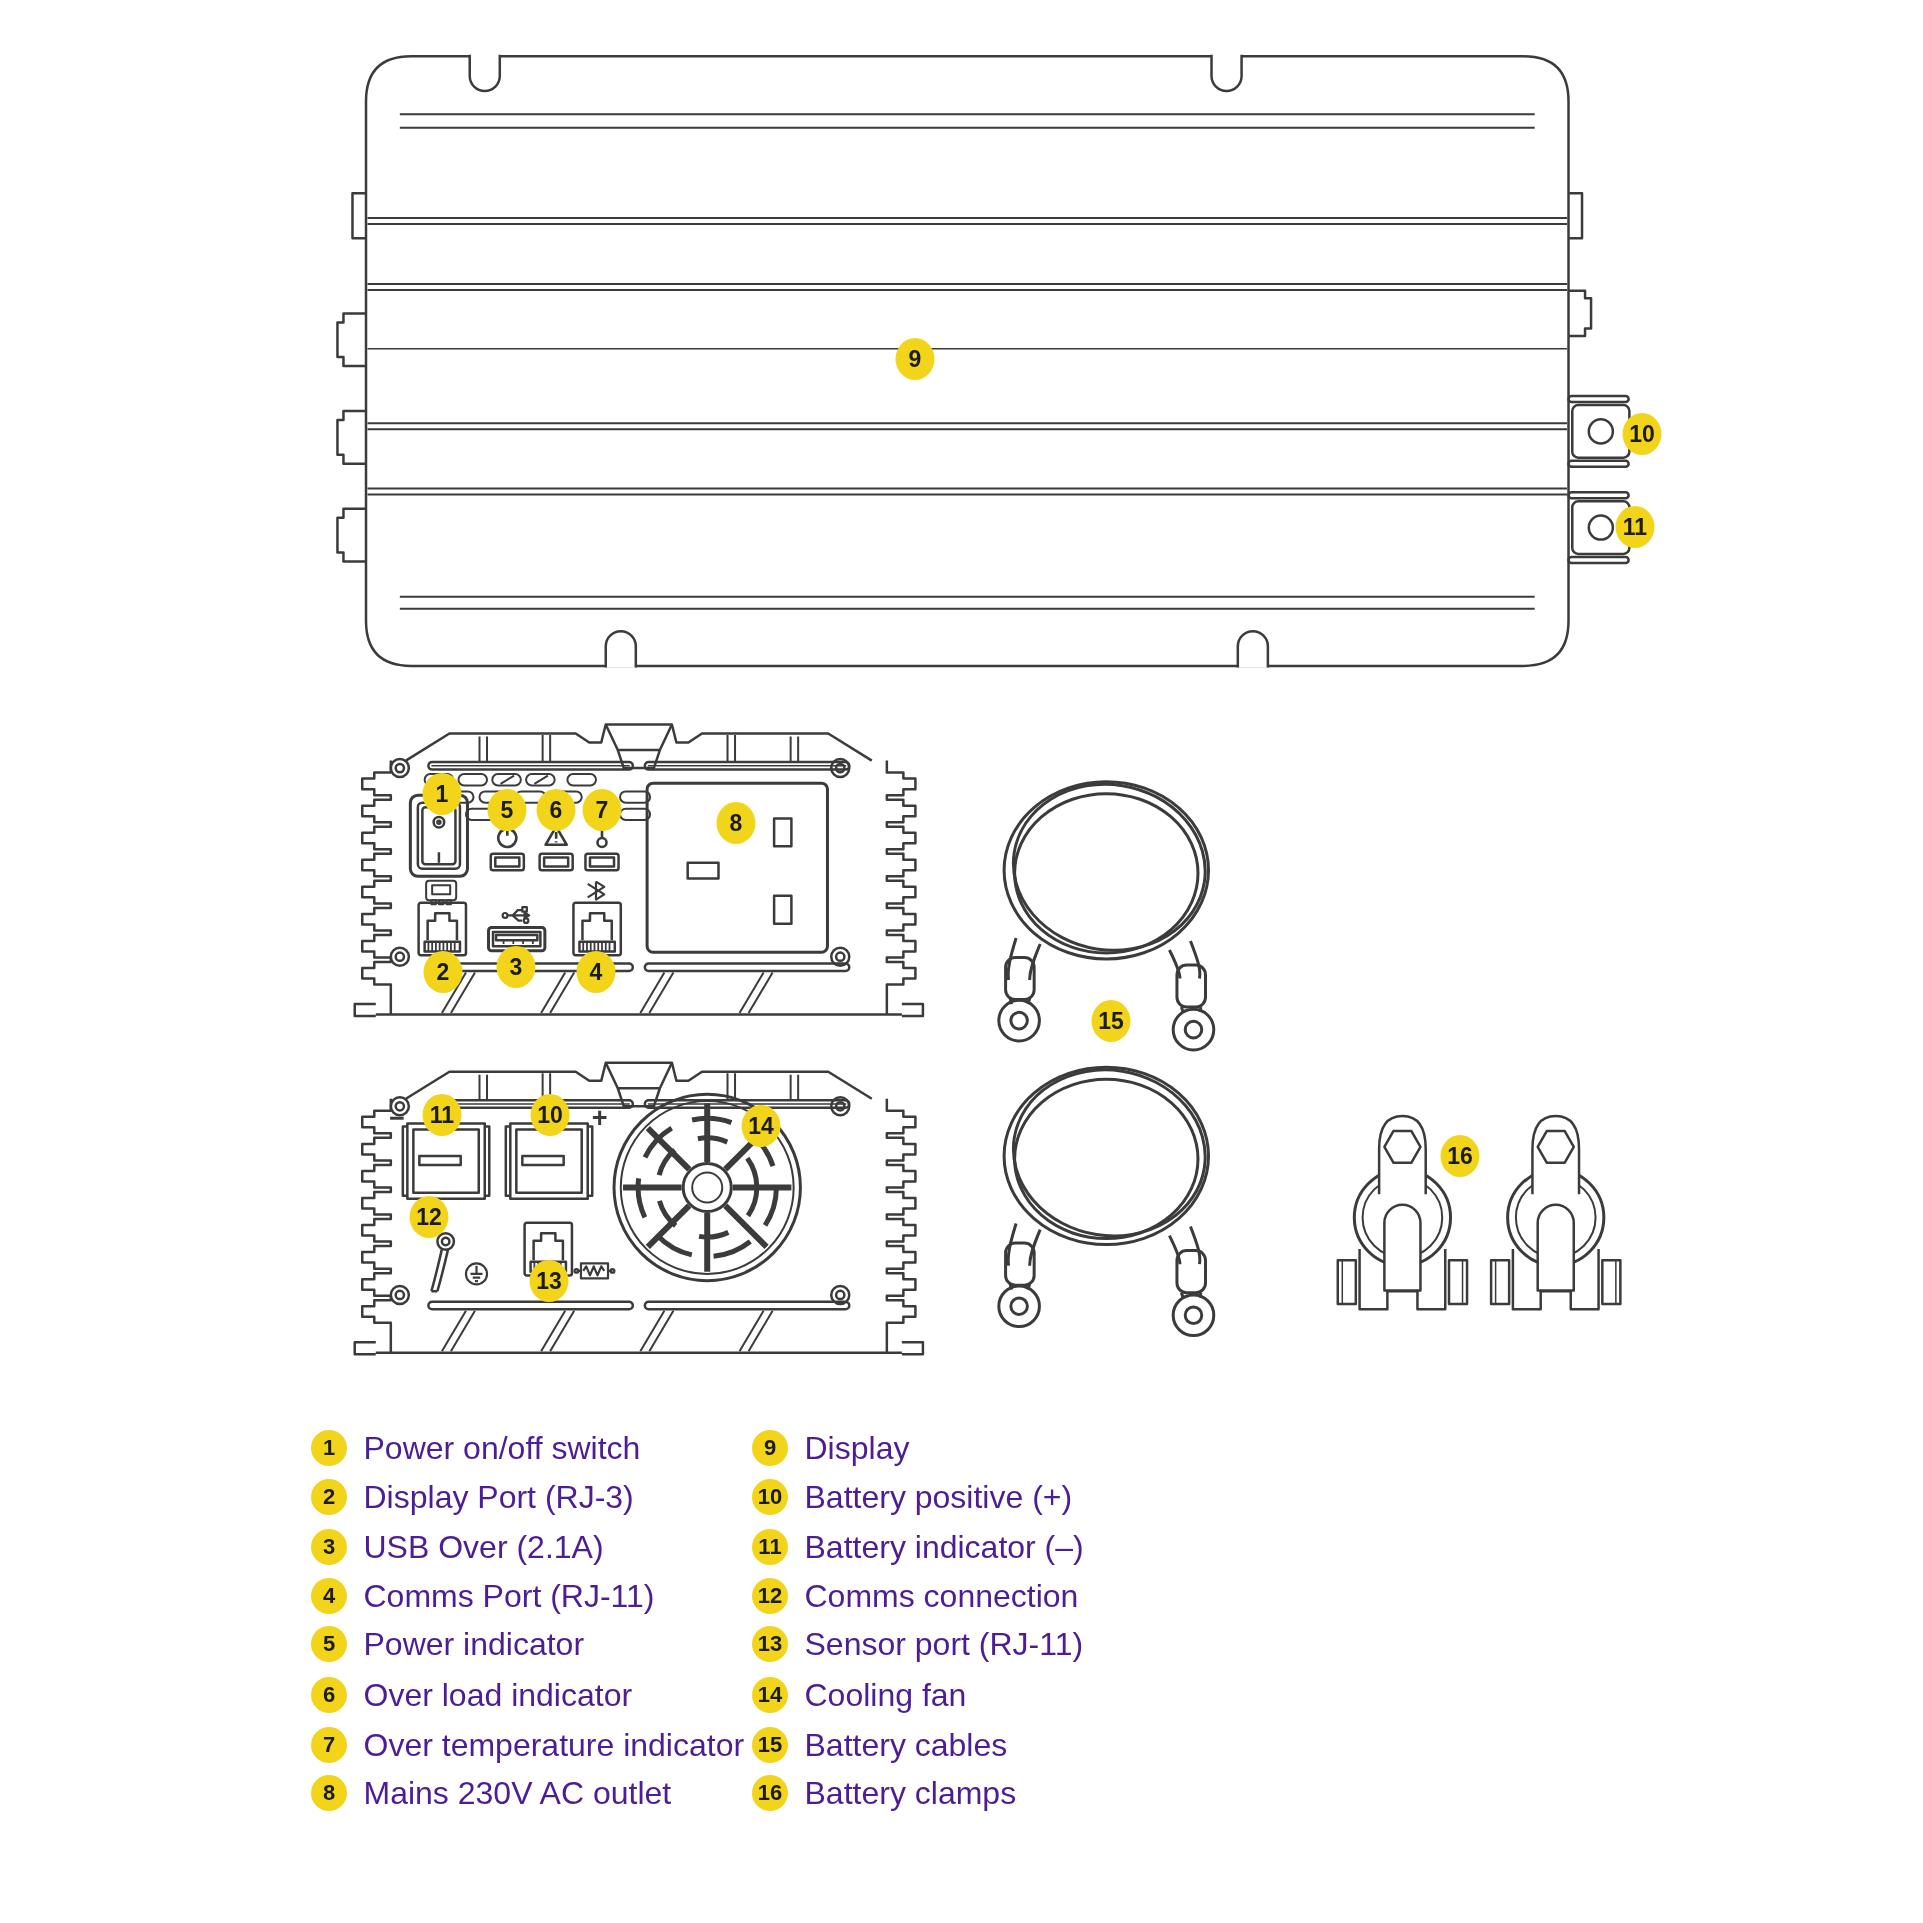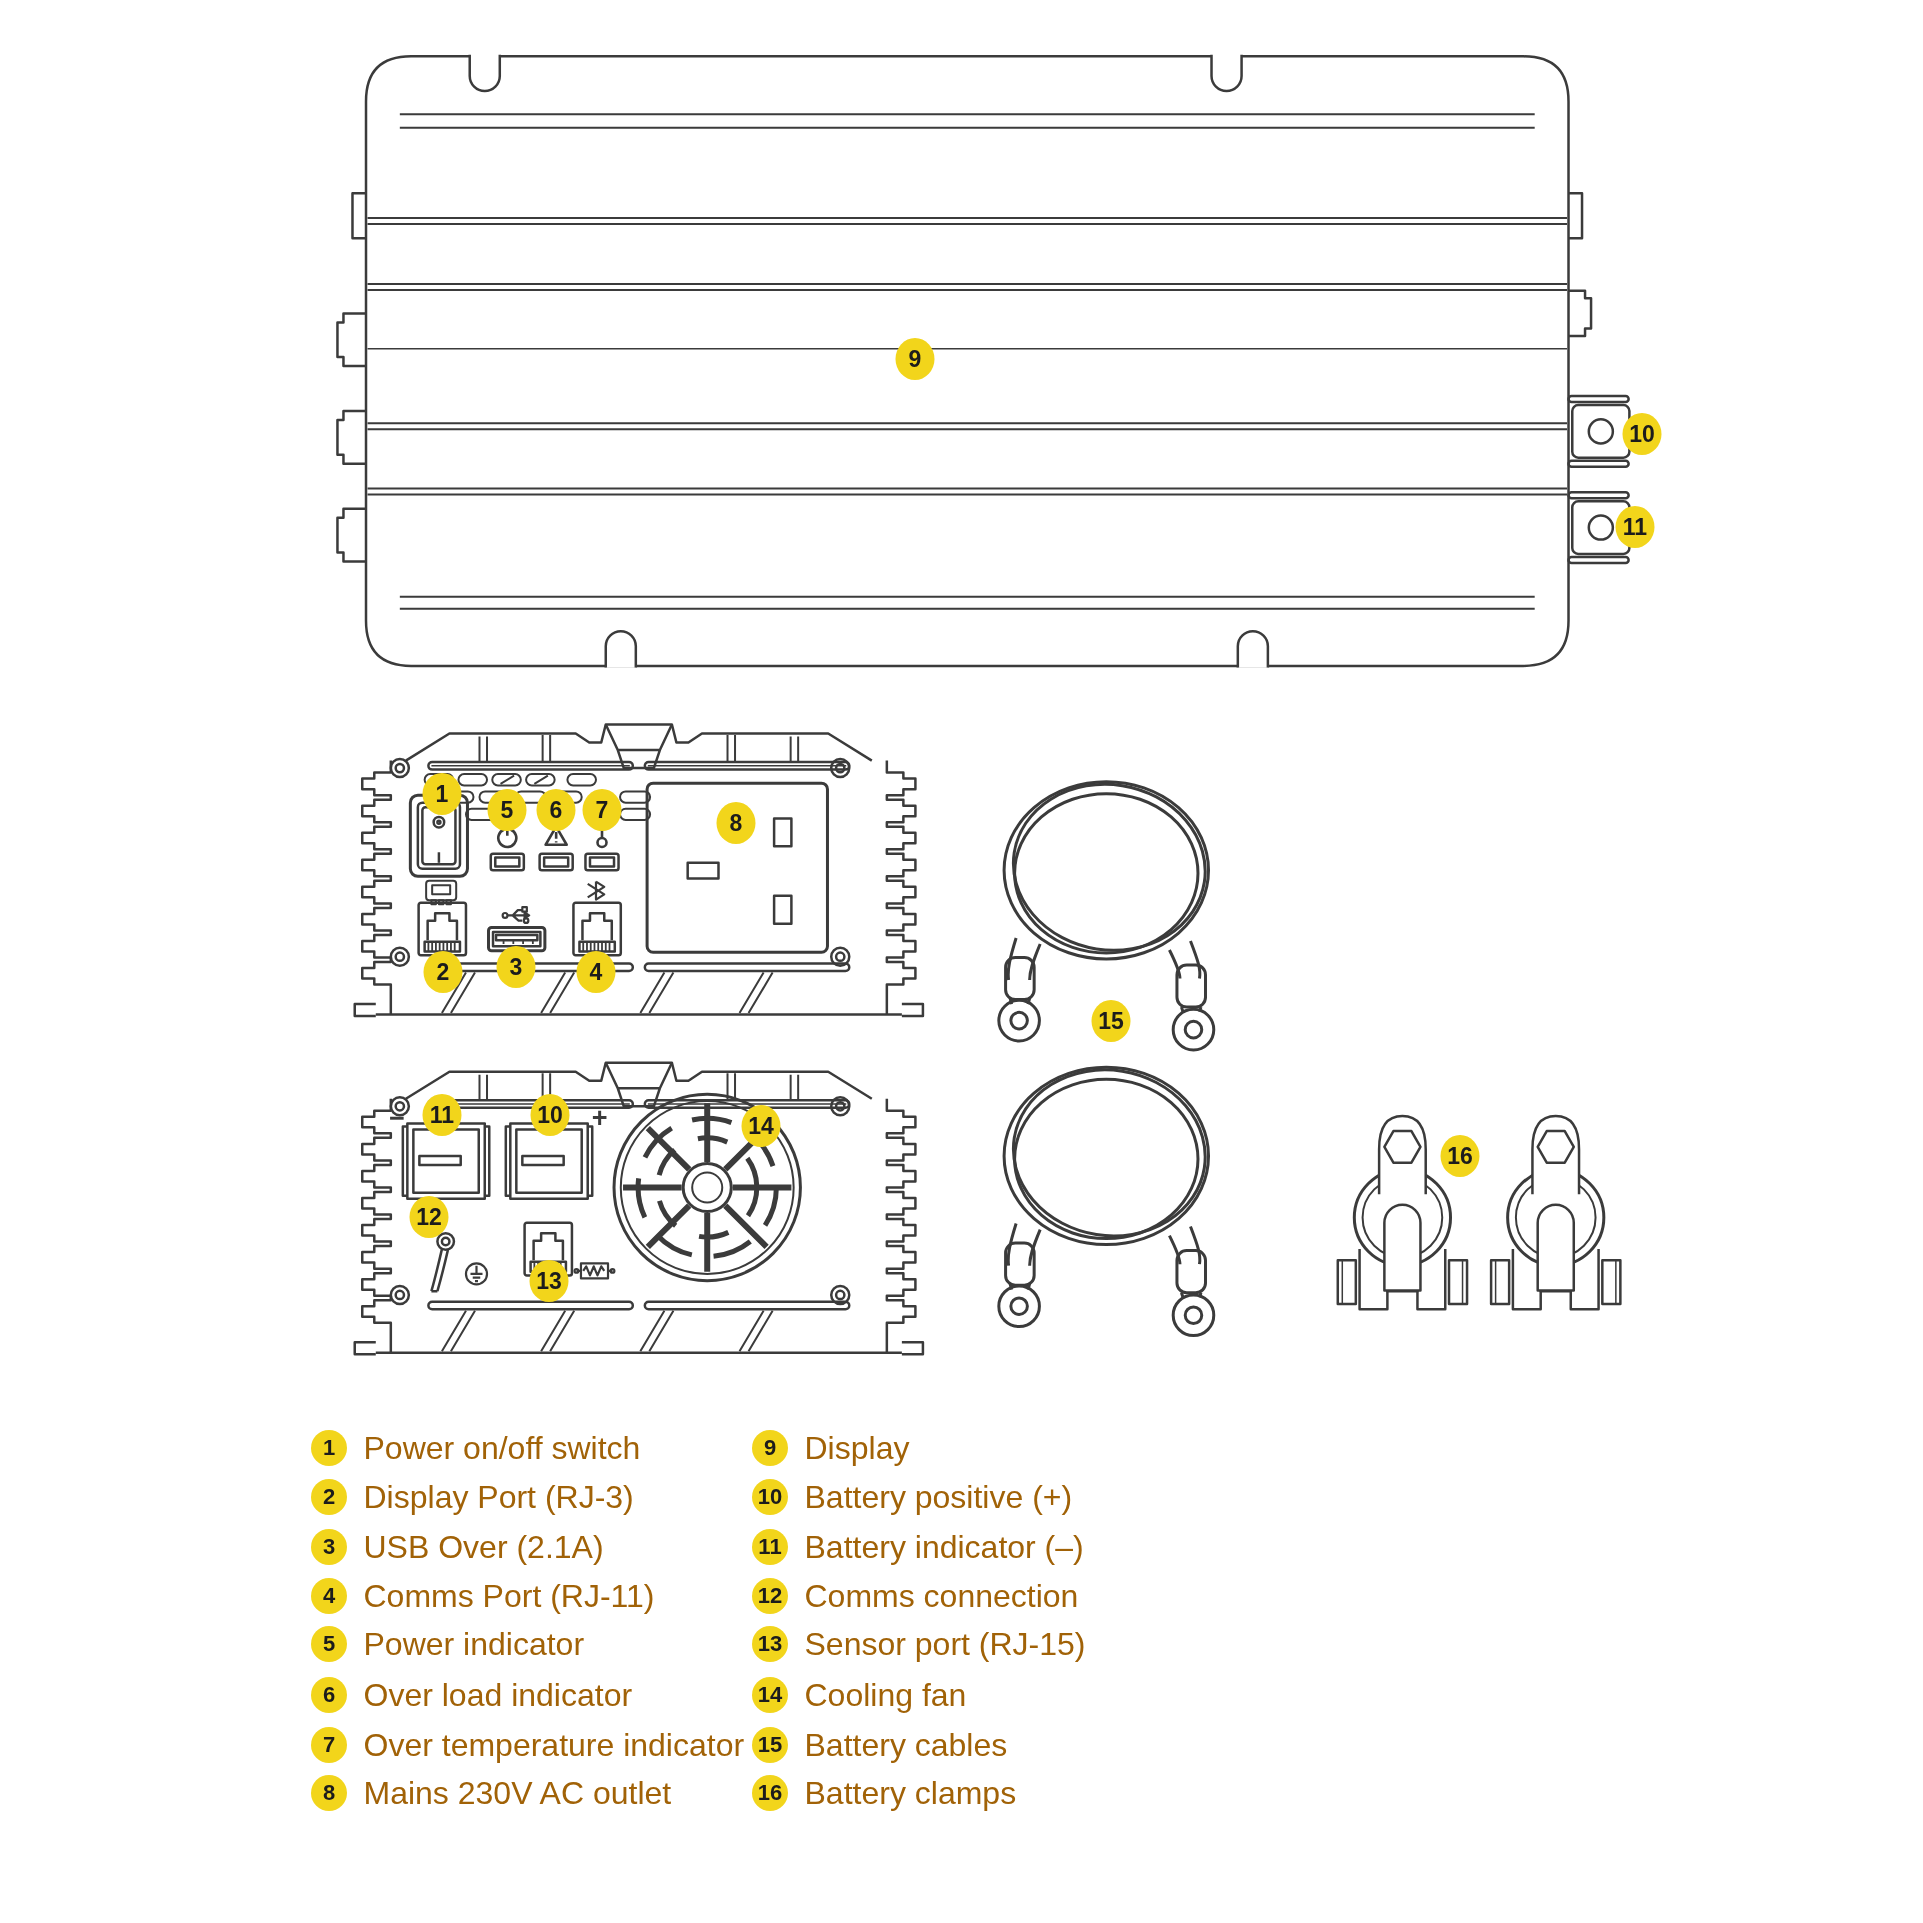--- a/index.html
+++ b/index.html
@@ -14,21 +14,21 @@
     background:#F2D51B;color:#1c1c1c;font-weight:bold;font-size:23px;
     display:flex;align-items:center;justify-content:center;
     transform:translate(-50%,-50%);line-height:1;
   }
   .lrow{position:absolute;display:flex;align-items:center;gap:16.5px;height:36px;}
   .lbadge{
     width:36px;height:36px;border-radius:50%;background:#F2D51B;color:#1c1c1c;
     font-weight:bold;font-size:22px;display:flex;align-items:center;justify-content:center;
     flex:0 0 auto;line-height:1;
   }
-  .llabel{font-size:32px;color:#a16207;white-space:nowrap;}
+  .llabel{font-size:32px;color:#4c1d95;white-space:nowrap;}
 </style>
 </head>
 <body>
 
 <svg id="art" width="1924" height="1924" viewBox="0 0 2560 2560" fill="none" stroke="#3B3B3B" stroke-width="2.5" stroke-linejoin="round">
 
   <defs>
     <g id="screw">
       <circle r="12"></circle>
         <circle r="5.5"></circle>
@@ -355,21 +355,21 @@
   <div class="lrow" style="left:752px;top:1529px">
     <span class="lbadge">11</span>
     <span class="llabel">Battery indicator (–)</span>
   </div>
   <div class="lrow" style="left:752px;top:1578px">
     <span class="lbadge">12</span>
     <span class="llabel">Comms connection</span>
   </div>
   <div class="lrow" style="left:752px;top:1626px">
     <span class="lbadge">13</span>
-    <span class="llabel">Sensor port (RJ-15)</span>
+    <span class="llabel">Sensor port (RJ-11)</span>
   </div>
   <div class="lrow" style="left:752px;top:1677px">
     <span class="lbadge">14</span>
     <span class="llabel">Cooling fan</span>
   </div>
   <div class="lrow" style="left:752px;top:1727px">
     <span class="lbadge">15</span>
     <span class="llabel">Battery cables</span>
   </div>
   <div class="lrow" style="left:752px;top:1775px">

